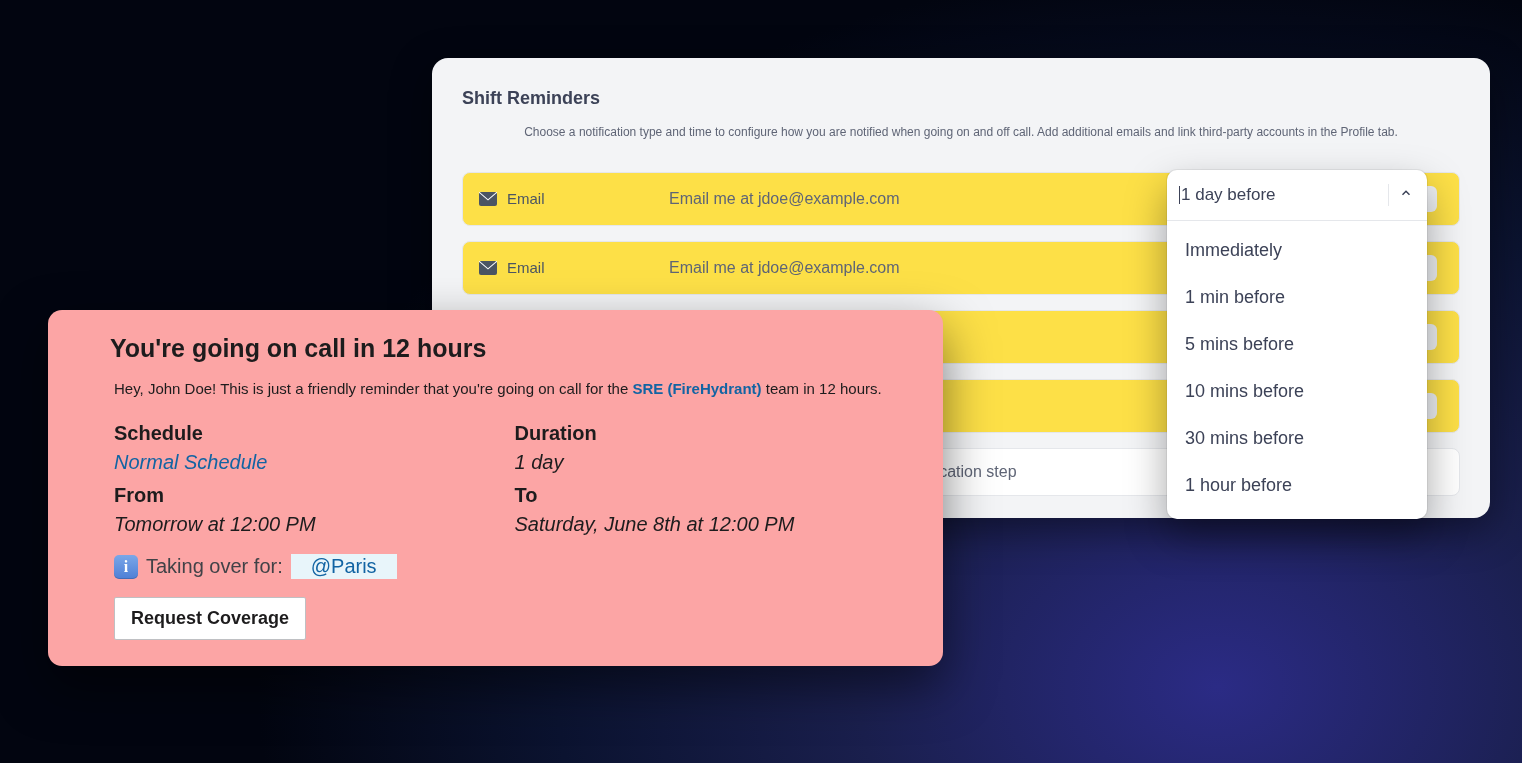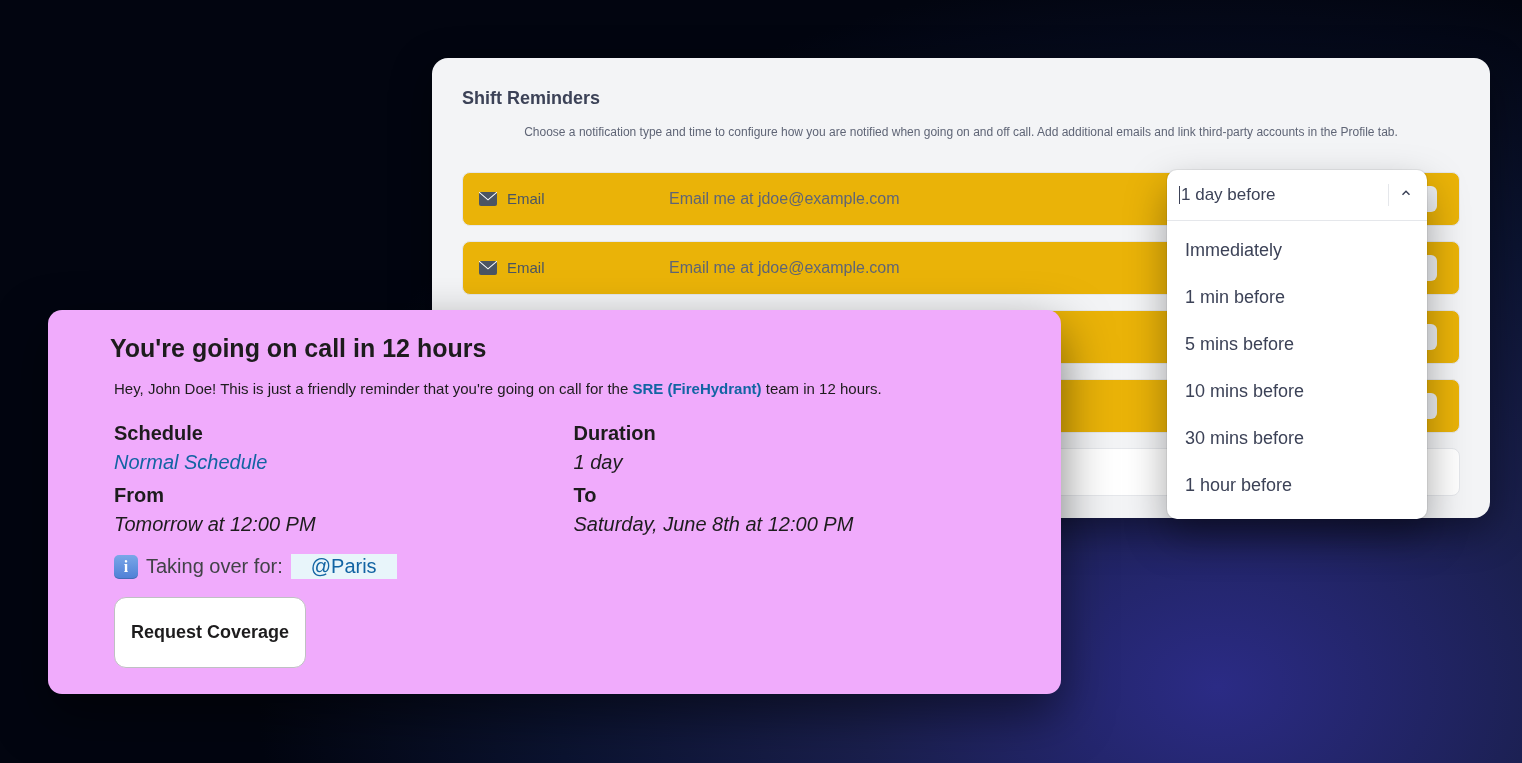--- a/index.html
+++ b/index.html
@@ -29,21 +29,21 @@
   .settings-desc {
     font-size: 12px;
     line-height: 1.55;
     color: #5f6576;
     margin-bottom: 30px;
     text-align: center;
   }
   .reminder-row {
     display: flex;
     align-items: center;
-    background: #eab308;
+    background: #fde047;
     border: 1px solid #e5e7eb;
     border-radius: 8px;
     padding: 13px 16px;
     margin-bottom: 15px;
   }
   .reminder-type {
     display: flex;
     align-items: center;
     gap: 10px;
     width: 190px;
@@ -131,22 +131,22 @@
     font-size: 18px;
     font-weight: 500;
     cursor: pointer;
   }
 
   
   .notif-card {
     position: absolute;
     top: 310px;
     left: 48px;
-    width: 1013px;
-    background: #f0abfc;
+    width: 895px;
+    background: #fca5a5;
     border-radius: 14px;
     padding: 24px 28px 26px 66px;
     box-shadow: 0 20px 50px rgba(0,0,0,.5);
     color: #1d1c1d;
   }
   .notif-title {
     font-size: 25px;
     font-weight: 800;
     margin-bottom: 14px;
     margin-left: -4px;
@@ -181,22 +181,22 @@
     box-shadow: inset 0 -1px 0 rgba(0,0,0,.15);
   }
   .request-btn{
     margin-top:18px;
     display:inline-block;
     border:1px solid #bfc0c3;
     background:#fff;
     color:#1d1c1d;
     font-size:18px;
     font-weight:700;
-    padding:24px 16px;
-    border-radius:12px;
+    padding:10px 16px;
+    border-radius:2px;
     cursor:pointer;
   }
 </style>
 </head>
 <body>
 
 <div class="settings-panel">
   <h2 class="settings-title">Shift Reminders</h2>
   <p class="settings-desc">Choose a notification type and time to configure how you are notified when going on and off call. Add additional emails and link third-party accounts in the Profile tab.</p>
 

